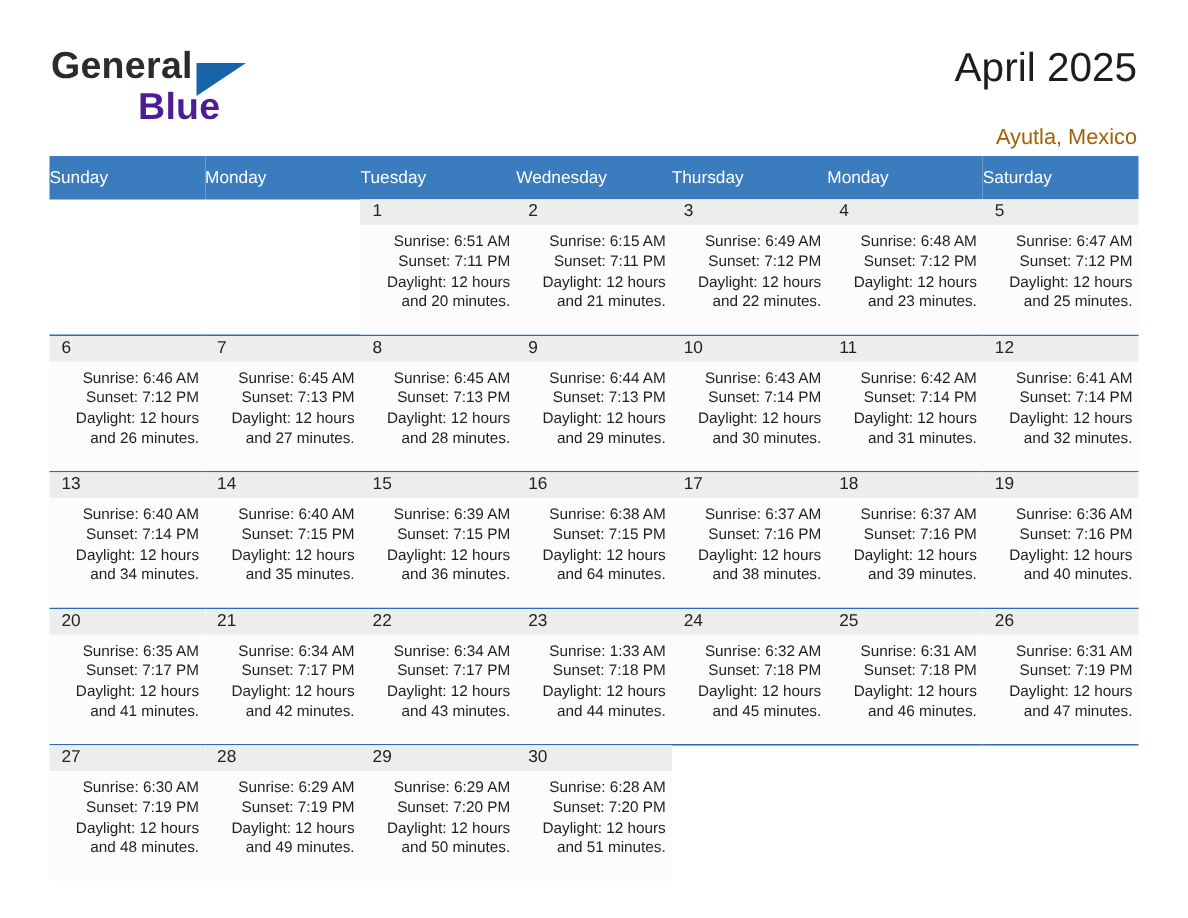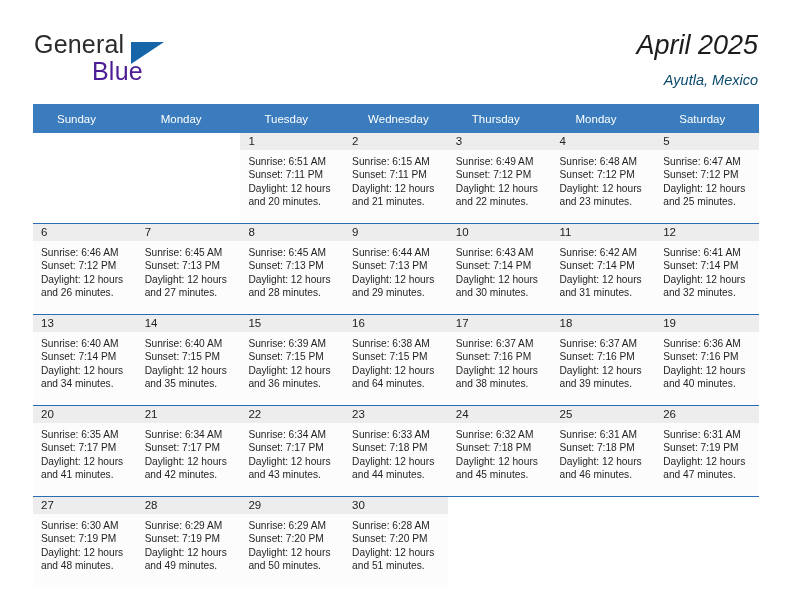--- a/index.html
+++ b/index.html
@@ -28,20 +28,21 @@
     top: 28px;
     right: 34px;
     height: 70px;
   }
   .brand {
     position: absolute;
     left: 0;
     top: 2px;
     width: 260px;
     height: 62px;
+    font-weight: bold;
   }
   .brand-general {
     position: absolute;
     left: 0;
     top: 0;
     font-size: 25px;
     letter-spacing: 0.2px;
     color: #2b2b2b;
     font-family: "Liberation Sans", sans-serif;
   }
@@ -61,52 +62,51 @@
     font-size: 25px;
     color: #4c1d95;
     letter-spacing: 0.2px;
   }
 
   .title-block {
     position: absolute;
     right: 0;
     top: 0;
     text-align: right;
-    font-style: italic;
   }
   .cal-title {
     font-size: 27px;
     color: #1d1d1d;
     line-height: 34px;
     white-space: nowrap;
   }
   .cal-subtitle {
     font-size: 14.5px;
-    color: #0c4a6e;
+    color: #a16207;
     line-height: 22px;
-    margin-top: 7px;
+    margin-top: 19px;
     white-space: nowrap;
   }
 
   
   .calendar {
     position: absolute;
     left: 33px;
     top: 104px;
     width: 726px;
     border-collapse: collapse;
     table-layout: fixed;
   }
   .calendar th {
     background: #3a7cbe;
     color: #ffffff;
     font-size: 11.5px;
     font-weight: normal;
     text-align: left;
-    padding: 5px 0 5px 24px;
+    padding: 5px 0 5px 0;
     height: 19px;
     border: none;
   }
   .calendar td {
     vertical-align: top;
     padding: 0;
     border: none;
     width: 103.714px;
     height: 90px;
   }
@@ -126,20 +126,21 @@
   .row-shaded .daynum-bar { background: #ededed; }
   .row-shaded .cell-inner { background: #fcfcfc; }
   .cell-empty .daynum-bar { background: transparent; }
   .cell-empty .cell-inner { background: transparent; }
 
   .details {
     padding: 5px 4px 0 8px;
     font-size: 10.2px;
     line-height: 13.4px;
     color: #1f1f1f;
+    text-align: right;
   }
   .details div { white-space: nowrap; }
 
   
   tr.week > td {
     border-top: 1.5px solid #2a6db0;
   }
   tr.week.first > td {
     border-top: none;
   }
@@ -433,21 +434,21 @@
                 <div>Sunset: 7:17 PM</div>
                 <div>Daylight: 12 hours</div>
                 <div>and 43 minutes.</div>
               </div>
             </div>
           </td>
           <td>
             <div class="cell-inner">
               <div class="daynum-bar">23</div>
               <div class="details">
-                <div>Sunrise: 6:33 AM</div>
+                <div>Sunrise: 1:33 AM</div>
                 <div>Sunset: 7:18 PM</div>
                 <div>Daylight: 12 hours</div>
                 <div>and 44 minutes.</div>
               </div>
             </div>
           </td>
           <td>
             <div class="cell-inner">
               <div class="daynum-bar">24</div>
               <div class="details">

